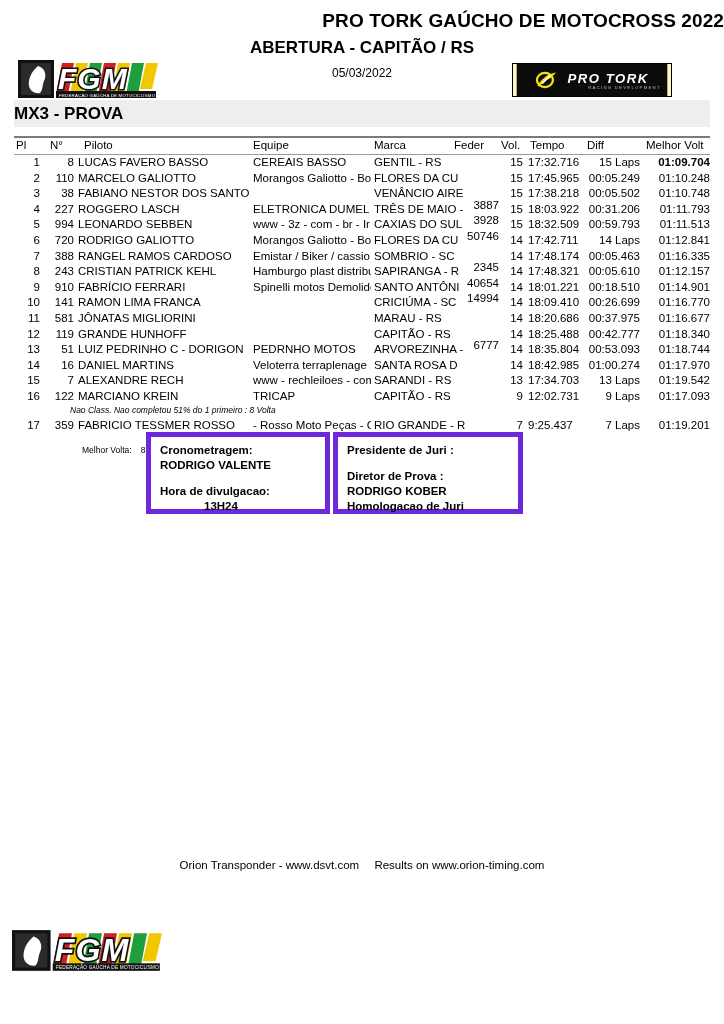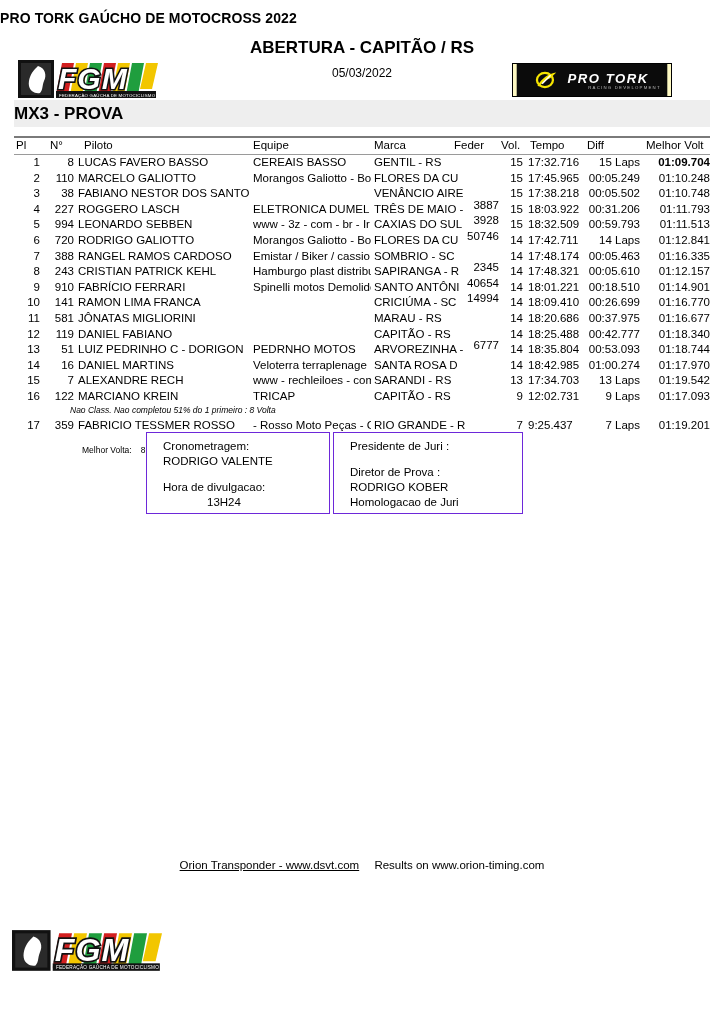--- a/index.html
+++ b/index.html
@@ -20,22 +20,22 @@
   .header-block {
     position: absolute;
     left: 0; top: 0;
     width: 724px;
     height: 128px;
   }
   .title-main {
     position: absolute;
     left: 0; top: 10px;
     width: 724px;
-    text-align: left;
-    font-size: 14px;
+    text-align: right;
+    font-size: 19px;
     font-weight: bold;
     letter-spacing: 0.1px;
   }
   .title-sub {
     position: absolute;
     left: 0; top: 38px;
     width: 724px;
     text-align: center;
     font-size: 17px;
     font-weight: bold;
@@ -160,41 +160,42 @@
   .best-lap-line span { margin-right: 9px; }
 
   
   .info-wrap {
     position: absolute;
     left: 146px; top: 432px;
     width: 378px; height: 82px;
     display: flex;
   }
   .info-box {
-    border: 1px solid #6d28d9;
+    border: 5px solid #6d28d9;
     background: #ffffff;
-    padding: 6px 16px;
+    padding: 6px 9px;
     box-sizing: border-box;
     font-size: 11.5px;
     line-height: 15px;
+    font-weight: bold;
   }
   .info-left { width: 184px; height: 82px; }
   .info-right { width: 190px; height: 82px; margin-left: 3px; }
   .info-indent { padding-left: 44px; }
   .info-gap { height: 11px; }
 
   
   .footer {
     position: absolute;
     left: 0; top: 859px;
     width: 724px;
     text-align: center;
     font-size: 11.5px;
   }
-  .footer span:first-child { margin-right: 12px; text-decoration: underline; }
+  .footer span:first-child { margin-right: 12px; }
 </style>
 </head>
 <body>
 
 <div class="header-block">
 
   <div class="title-main">PRO TORK GAÚCHO DE MOTOCROSS 2022</div>
   <div class="title-sub">ABERTURA - CAPITÃO / RS</div>
   <div class="title-date">05/03/2022</div>
 
@@ -383,21 +384,21 @@
         <div class="cell l c-marca">MARAU - RS</div>
         <div class="cell r c-feder">6777</div>
         <div class="cell r c-vol">14</div>
         <div class="cell l c-tempo">18:20.686</div>
         <div class="cell r c-diff">00:37.975</div>
         <div class="cell r c-best">01:16.677</div>
       </div>
       <div class="row">
         <div class="cell r c-pl">12</div>
         <div class="cell r c-num">119</div>
-        <div class="cell l c-pilot">DANIEL FABIANO</div>
+        <div class="cell l c-pilot">GRANDE HUNHOFF</div>
         <div class="cell l c-equip"></div>
         <div class="cell l c-marca">CAPITÃO - RS</div>
         <div class="cell r c-feder"></div>
         <div class="cell r c-vol">14</div>
         <div class="cell l c-tempo">18:25.488</div>
         <div class="cell r c-diff">00:42.777</div>
         <div class="cell r c-best">01:18.340</div>
       </div>
       <div class="row">
         <div class="cell r c-pl">13</div>

